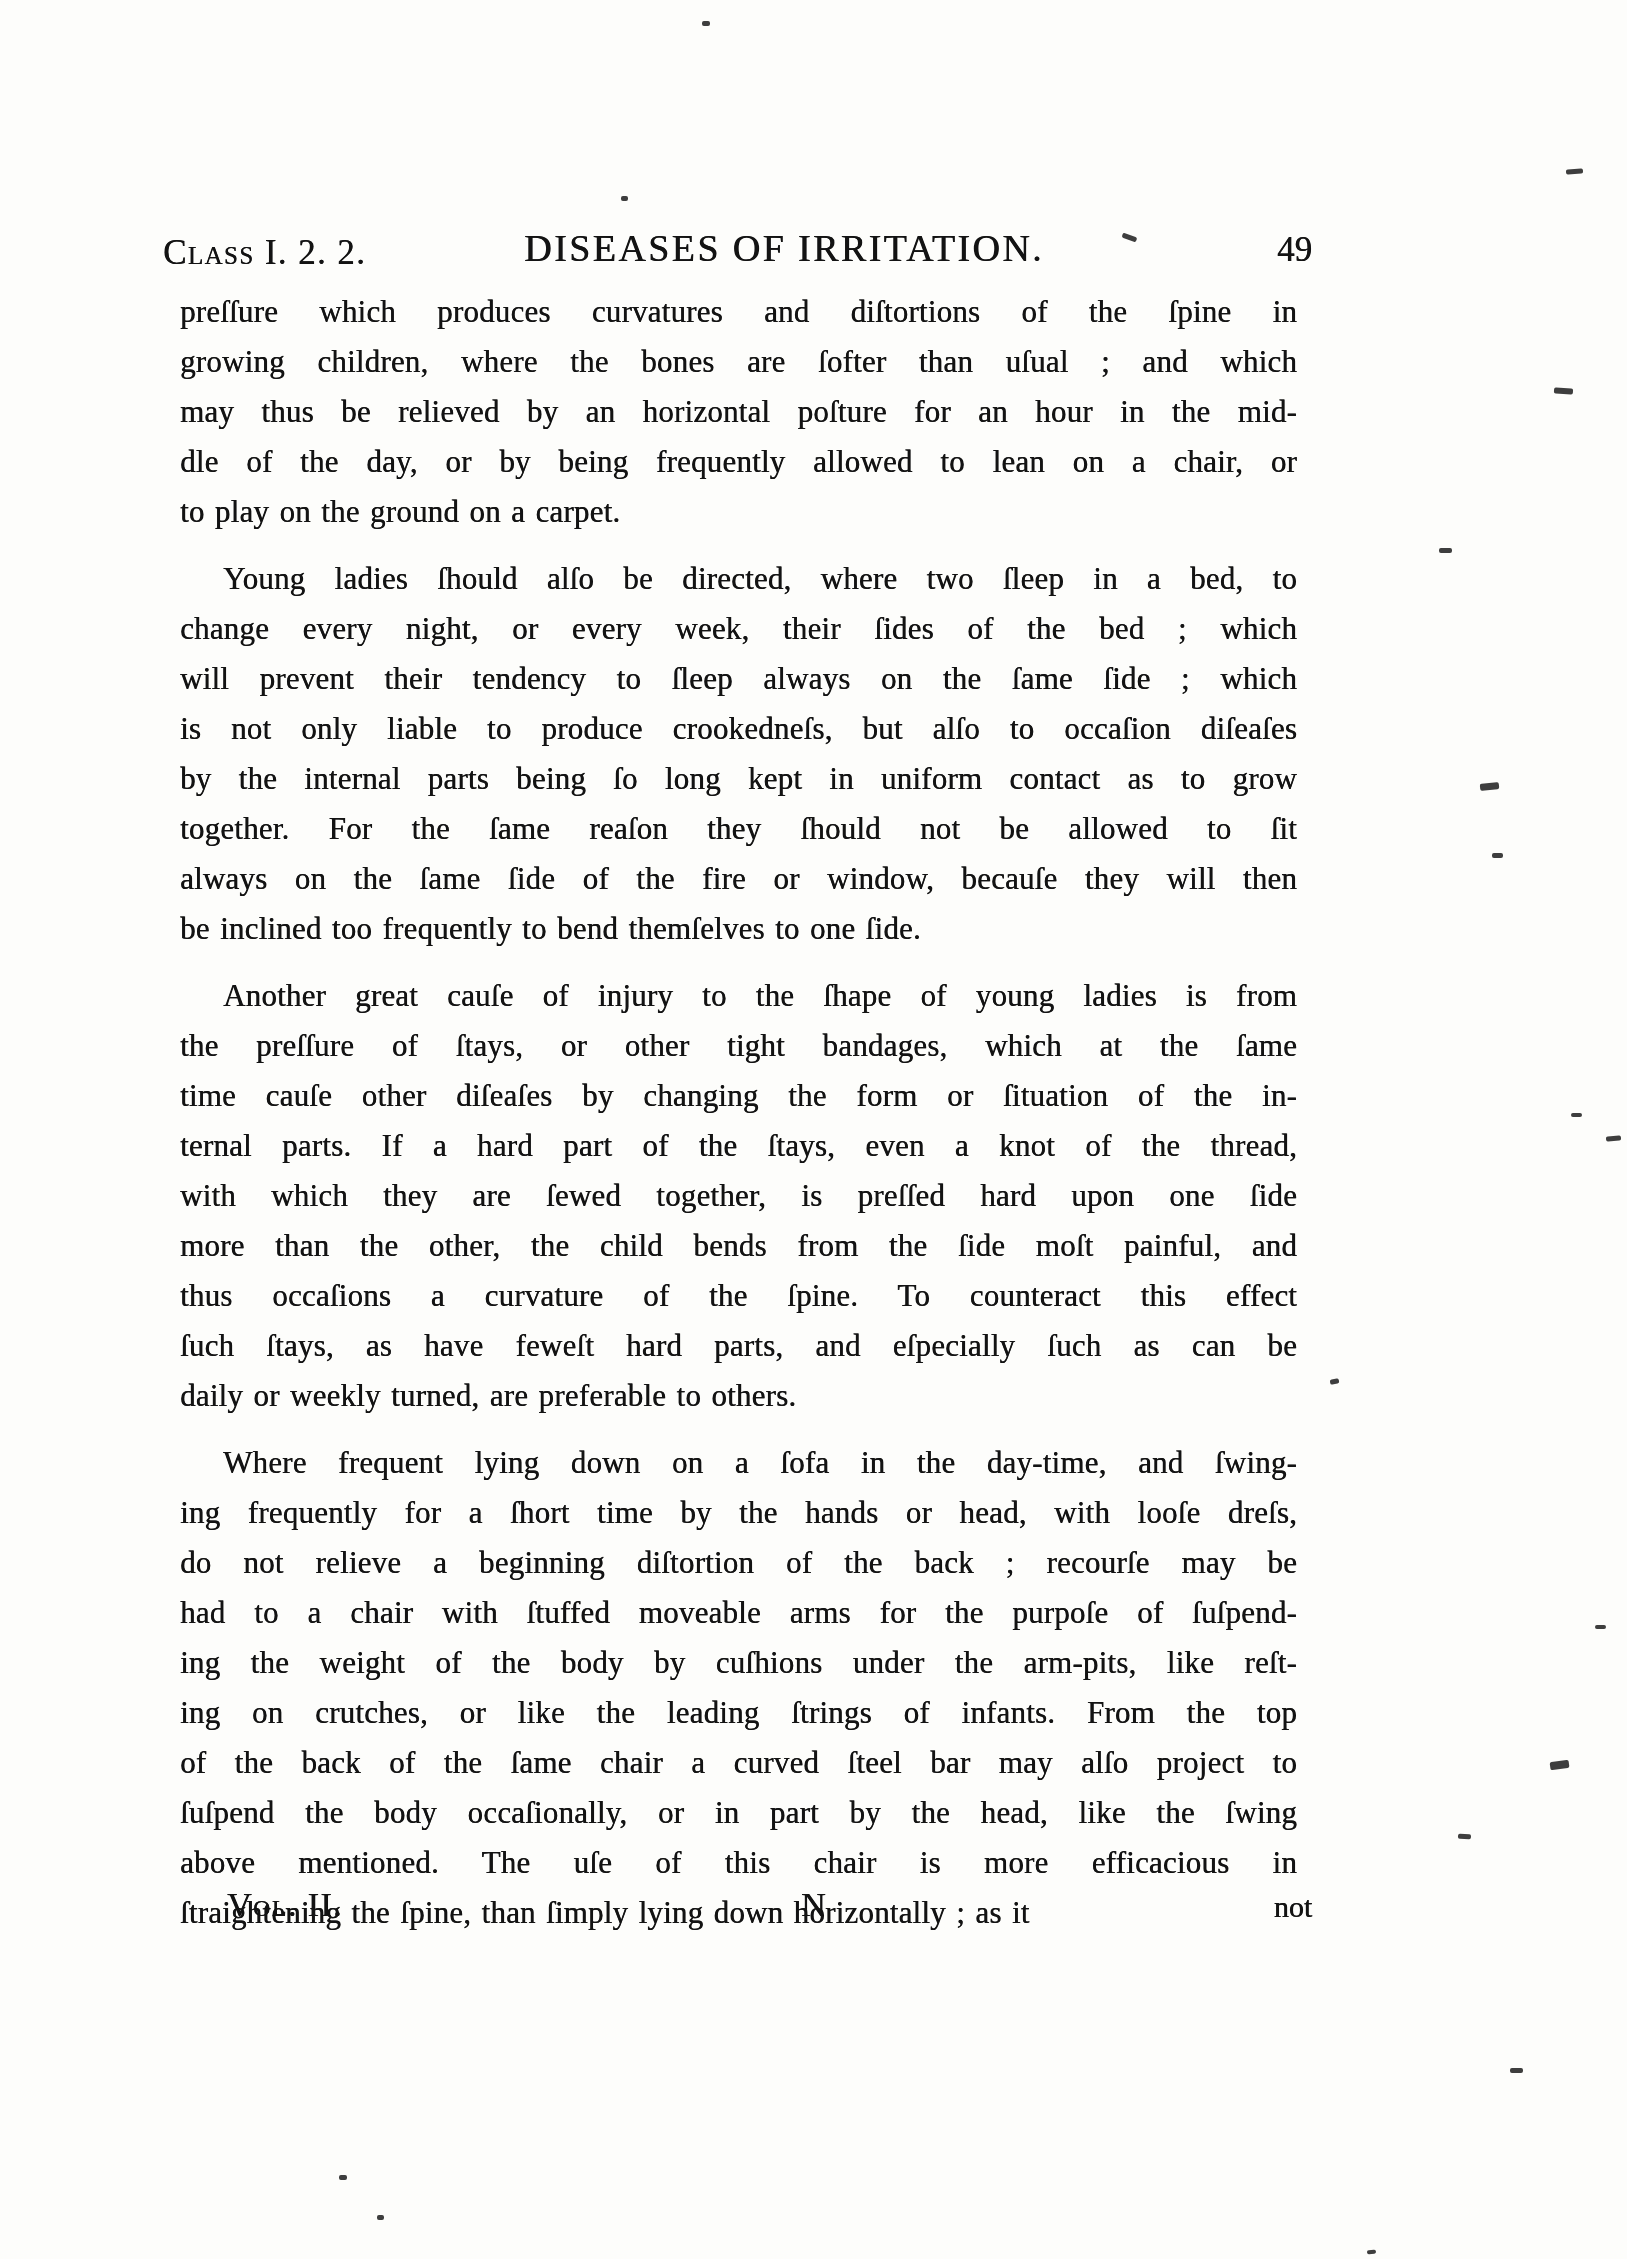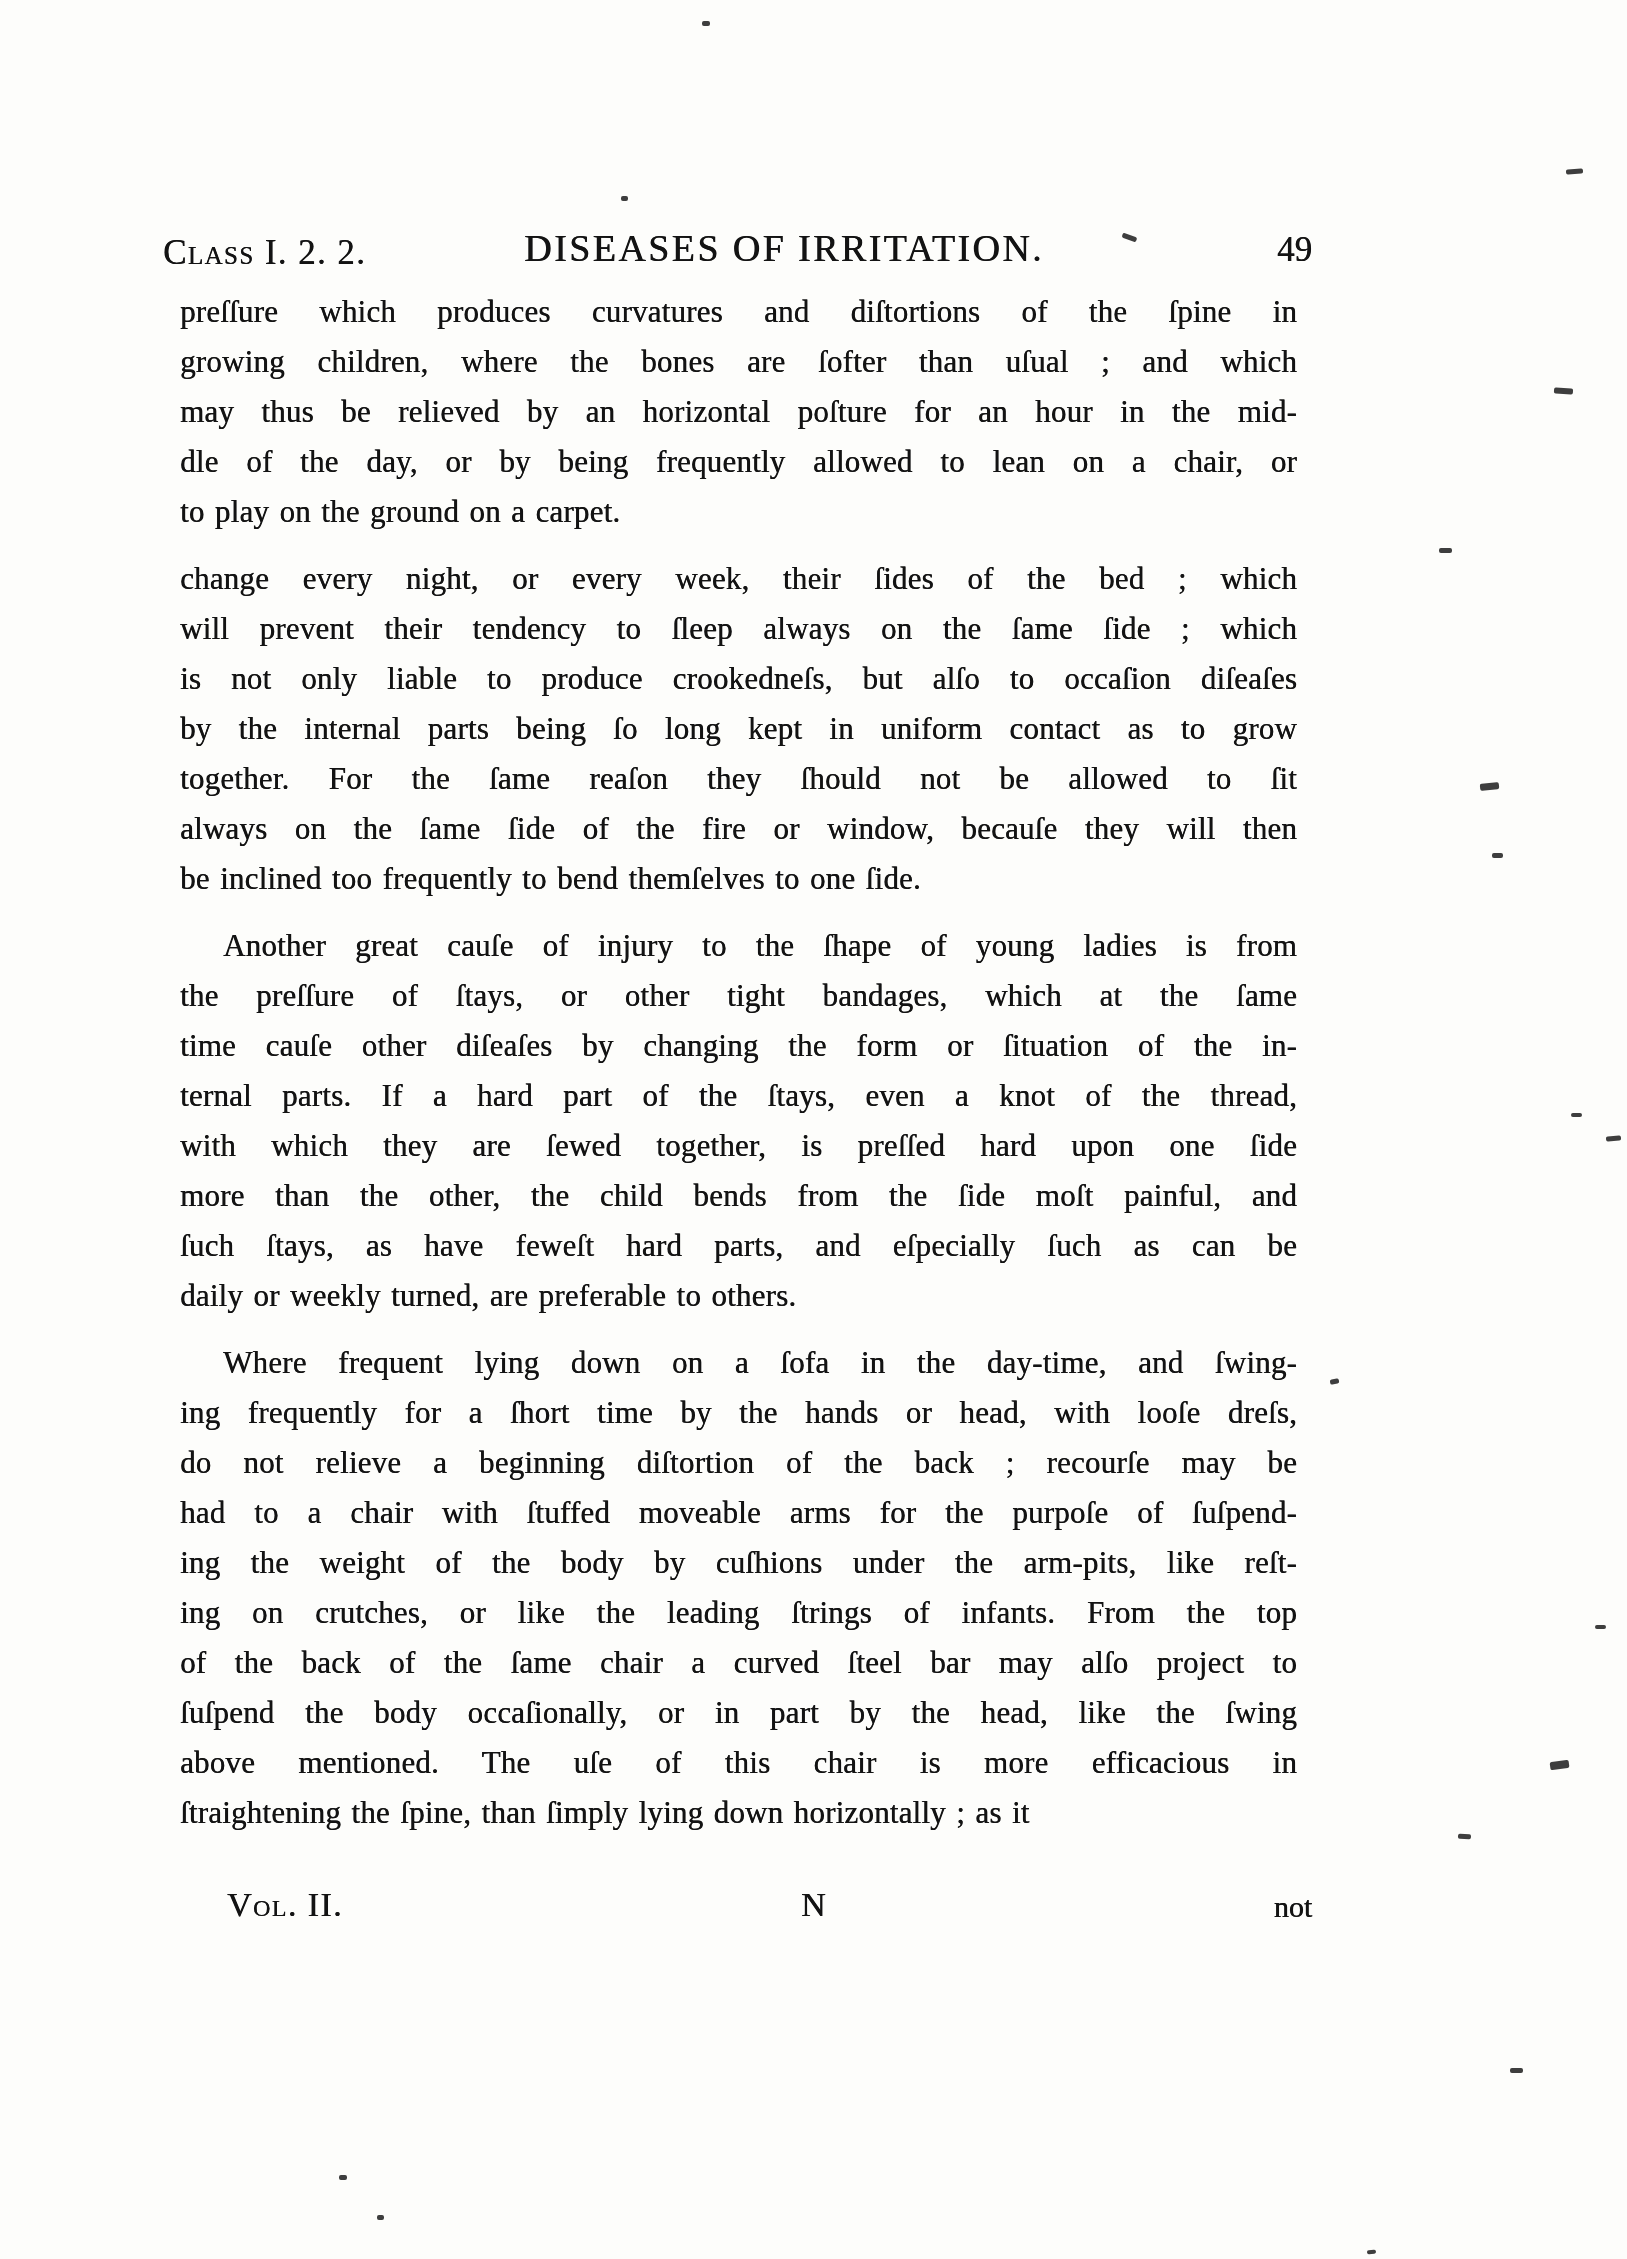--- a/index.html
+++ b/index.html
@@ -67,35 +67,37 @@
 
   <main class="text-block" id="paragraphs">
       <div class="paragraph">
         <div class="line">preſſure which produces curvatures and diſtortions of the ſpine in</div>
         <div class="line">growing children, where the bones are ſofter than uſual ; and which</div>
         <div class="line">may thus be relieved by an horizontal poſture for an hour in the mid-</div>
         <div class="line">dle of the day, or by being frequently allowed to lean on a chair, or</div>
         <div class="line last">to play on the ground on a carpet.</div>
       </div>
       <div class="paragraph">
+        <div class="line indent">Young ladies ſhould alſo be directed, where two ſleep in a bed, to</div>
         <div class="line">change every night, or every week, their ſides of the bed ; which</div>
         <div class="line">will prevent their tendency to ſleep always on the ſame ſide ; which</div>
         <div class="line">is not only liable to produce crookedneſs, but alſo to occaſion diſeaſes</div>
         <div class="line">by the internal parts being ſo long kept in uniform contact as to grow</div>
         <div class="line">together.  For the ſame reaſon they ſhould not be allowed to ſit</div>
         <div class="line">always on the ſame ſide of the fire or window, becauſe they will then</div>
         <div class="line last">be inclined too frequently to bend themſelves to one ſide.</div>
       </div>
       <div class="paragraph">
         <div class="line indent">Another great cauſe of injury to the ſhape of young ladies is from</div>
         <div class="line">the preſſure of ſtays, or other tight bandages, which at the ſame</div>
         <div class="line">time cauſe other diſeaſes by changing the form or ſituation of the in-</div>
         <div class="line">ternal parts.  If a hard part of the ſtays, even a knot of the thread,</div>
         <div class="line">with which they are ſewed together, is preſſed hard upon one ſide</div>
         <div class="line">more than the other, the child bends from the ſide moſt painful, and</div>
+        <div class="line">thus occaſions a curvature of the ſpine.  To counteract this effect</div>
         <div class="line">ſuch ſtays, as have feweſt hard parts, and eſpecially ſuch as can be</div>
         <div class="line last">daily or weekly turned, are preferable to others.</div>
       </div>
       <div class="paragraph">
         <div class="line indent">Where frequent lying down on a ſofa in the day-time, and ſwing-</div>
         <div class="line">ing frequently for a ſhort time by the hands or head, with looſe dreſs,</div>
         <div class="line">do not relieve a beginning diſtortion of the back ;  recourſe may be</div>
         <div class="line">had to a chair with ſtuffed moveable arms for the purpoſe of ſuſpend-</div>
         <div class="line">ing the weight of the body by cuſhions under the arm-pits, like reſt-</div>
         <div class="line">ing on crutches, or like the leading ſtrings of infants.  From the top</div>

